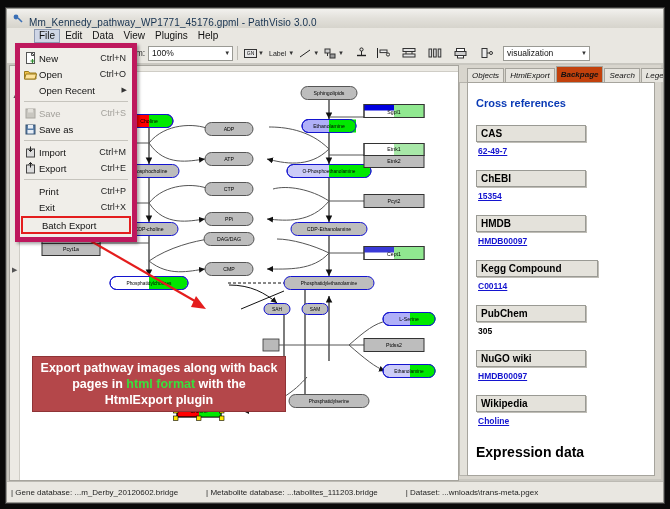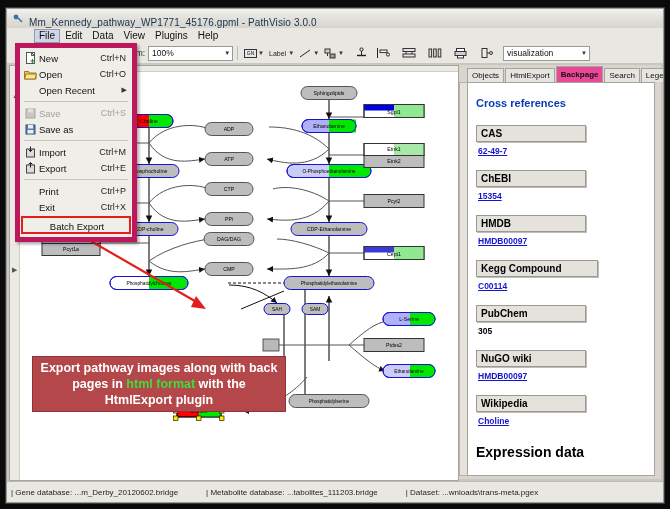--- a/index.html
+++ b/index.html
@@ -85,27 +85,27 @@
   }
   .rail-arrow{position:absolute;left:2px;font-size:7px;color:#555;}
 
   
   #side-pane{
     position:absolute;left:452px;top:2px;width:202px;height:414px;
     background:#d8d5cd;
   }
   #tabs{
     position:absolute;left:8px;top:3px;width:194px;height:14px;
-    display:flex;align-items:flex-end;
+    display:flex;align-items:flex-end;font-style:italic;
   }
   .tab{
     font-size:8px;padding:1px 4px;border:1px solid #a6a49d;border-bottom:none;
     background:#e6e4de;color:#111;margin-right:1px;height:11px;line-height:11px;
   }
-  .tab.active{background:#ec4899;font-weight:bold;height:13px;line-height:13px;position:relative;top:0;}
+  .tab.active{background:#c2410c;font-weight:bold;height:13px;line-height:13px;position:relative;top:0;}
   #side-body{
     position:absolute;left:8px;top:17px;width:186px;height:392px;
     background:#fff;border:1px solid #a6a49d;overflow:hidden;
     padding:0;
   }
   #side-left-rail{
     position:absolute;left:0px;top:17px;width:7px;height:392px;background:#e4e2db;
     border:1px solid #b5b3ac;
   }
   .xref-title{
@@ -143,21 +143,21 @@
     height:16px;display:flex;align-items:center;font-size:9.5px;color:#111;
     padding-left:2px;position:relative;
   }
   .fm-item .fm-ico{width:17px;height:13px;display:flex;align-items:center;justify-content:center;}
   .fm-item .fm-lbl{flex:1}
   .fm-item .fm-acc{font-size:9px;color:#222;padding-right:6px;}
   .fm-item.disabled .fm-lbl,.fm-item.disabled .fm-acc{color:#a3a19b;}
   .fm-sep{height:1px;background:#c6c4bd;margin:3px 4px;}
   .fm-sub{font-size:7px;color:#333;padding-right:5px;}
   .fm-item.highlight{
-    border:2px solid #e41d1d;margin:1px 1px;height:14px;flex-direction:column;
+    border:2px solid #e41d1d;margin:1px 1px;height:14px;
   }
 
   
   #callout{
     position:absolute;left:22px;top:290px;width:252px;height:54px;
     background:#b4474a;border:1px solid #8f3336;
     display:flex;align-items:center;justify-content:center;text-align:center;
     z-index:30;
   }
   #callout .ct{

